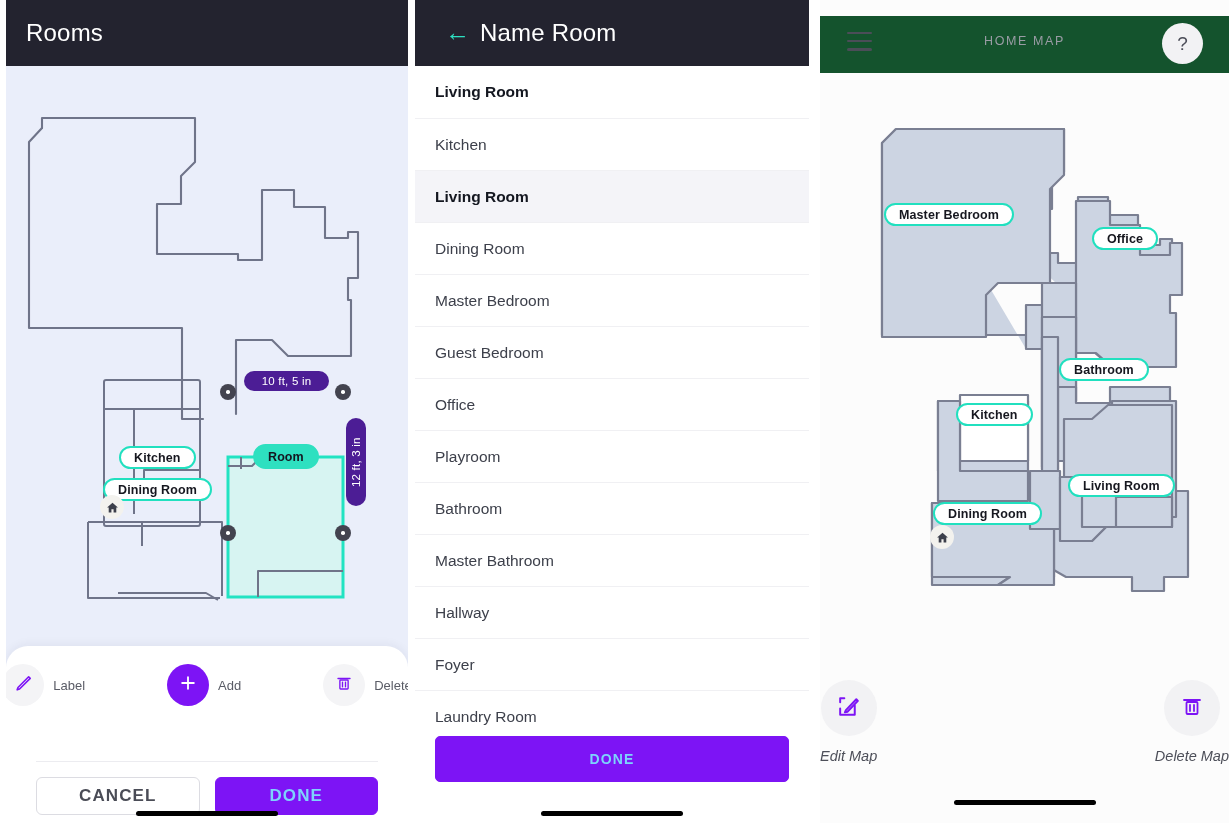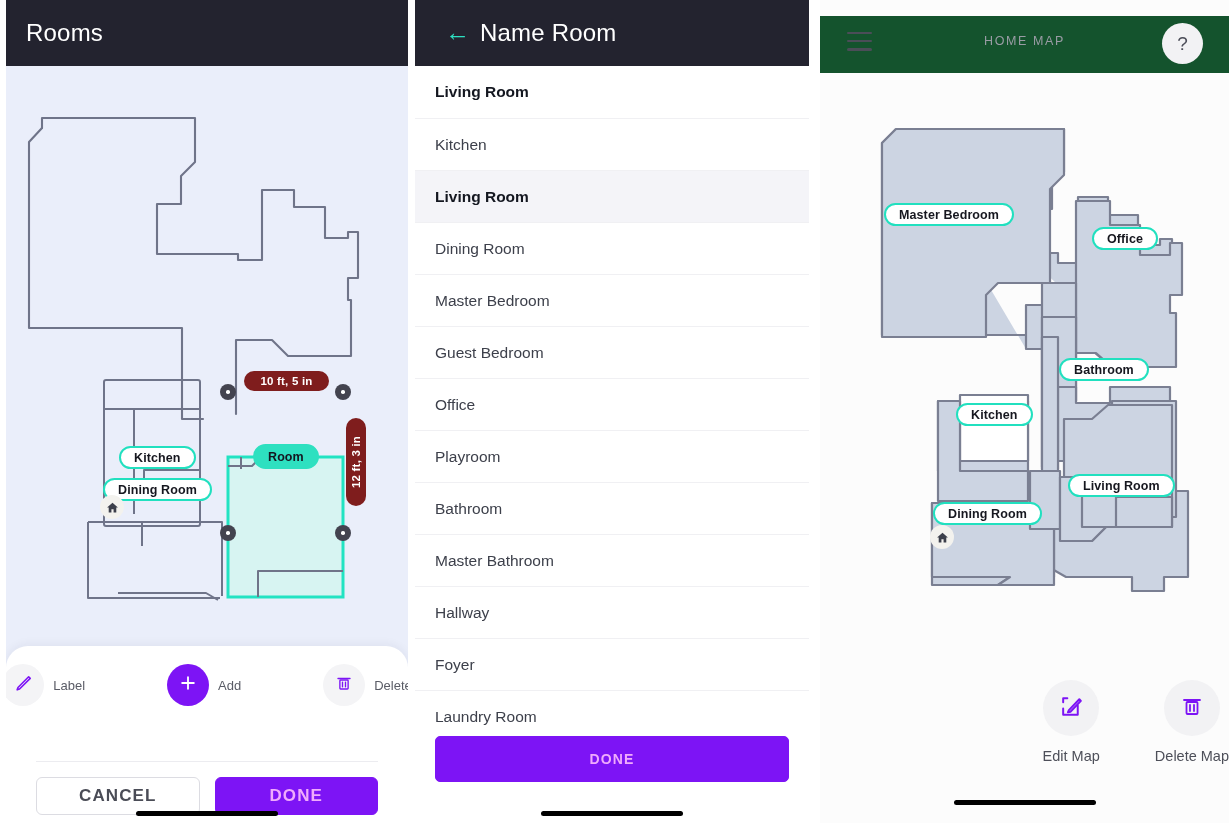--- a/index.html
+++ b/index.html
@@ -42,22 +42,22 @@
   .pill{
     position:absolute;
     background:#ffffff;border:2.5px solid #21e0bf;border-radius:999px;
     color:#16171f;font-weight:700;font-size:12.5px;
     display:flex;align-items:center;justify-content:center;
     white-space:nowrap;padding:0 13px;height:23px;
     box-sizing:border-box;letter-spacing:.1px;
   }
   .pill.teal-solid{background:#2ee0c0;border-color:#2ee0c0;color:#141720;}
   .dim-pill{
-    position:absolute;background:#7f1d1d;border-radius:999px;color:#ffffff;
-    font-weight:700;font-size:11.5px;display:flex;align-items:center;justify-content:center;
+    position:absolute;background:#4c1d95;border-radius:999px;color:#ffffff;
+    font-weight:400;font-size:11.5px;display:flex;align-items:center;justify-content:center;
     white-space:nowrap;box-sizing:border-box;letter-spacing:.2px;text-align:right;
   }
   .dim-pill.vertical{writing-mode:vertical-rl;text-orientation:mixed;transform:rotate(180deg);}
   .handle{
     position:absolute;width:16px;height:16px;border-radius:50%;
     background:#43434f;box-sizing:border-box;
     display:flex;align-items:center;justify-content:center;
   }
   .handle::after{content:"";width:3.5px;height:3.5px;border-radius:50%;background:#ffffff;}
   .dock-icon{
@@ -87,21 +87,21 @@
     position:absolute;left:30px;right:30px;top:115px;height:1px;background:#ececf0;
   }
   .sheet-actions{
     position:absolute;left:30px;right:30px;top:131px;display:flex;gap:15px;
   }
   .btn{
     flex:1;height:38px;border-radius:6px;display:flex;align-items:center;justify-content:center;
     font-size:17px;font-weight:700;letter-spacing:1.1px;cursor:pointer;box-sizing:border-box;
   }
   .btn.secondary{background:#ffffff;border:1px solid #dcdce2;color:#4a4c56;}
-  .btn.primary{background:#7d14f5;border:1px solid #7d14f5;color:#f0abfc;}
+  .btn.primary{background:#7d14f5;border:1px solid #7d14f5;color:#7dd3fc;}
 
   .home-indicator{
     position:absolute;bottom:7px;left:50%;transform:translateX(-50%);
     width:142px;height:5px;border-radius:3px;background:#000000;
   }
 
   
   .list{position:absolute;left:0;right:0;top:66px;bottom:0;background:#ffffff;}
   .list-current{
     height:52px;display:flex;align-items:center;padding-left:20px;
@@ -136,21 +136,21 @@
   .help-btn{
     position:absolute;right:26px;top:7px;width:41px;height:41px;border-radius:50%;
     background:#f2f2f4;display:flex;align-items:center;justify-content:center;
     font-size:19px;color:#4b4d58;cursor:pointer;
   }
   .map-canvas{position:absolute;left:0;top:57px;width:409px;height:600px;}
 
   .map-tools{
     position:absolute;left:0;right:0;bottom:0;height:166px;background:#fcfcfc;
   }
-  .map-tool-row{display:flex;justify-content:flex-end;gap:55px;padding-top:23px;}
+  .map-tool-row{display:flex;justify-content:space-between;gap:55px;padding-top:23px;font-style:italic;}
   .map-tool{display:flex;flex-direction:column;align-items:center;gap:12px;cursor:pointer;}
   .map-tool-circle{
     width:56px;height:56px;border-radius:50%;background:#f2f2f4;
     display:flex;align-items:center;justify-content:center;
   }
   .map-tool-label{font-size:14.5px;color:#4d4f59;}
 </style>
 </head>
 <body>
 

